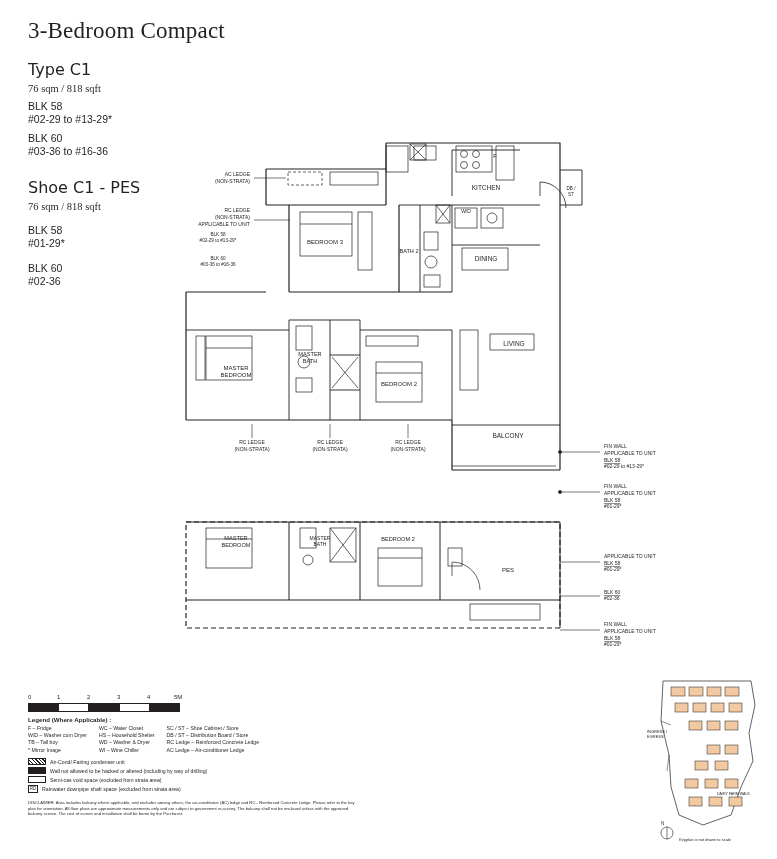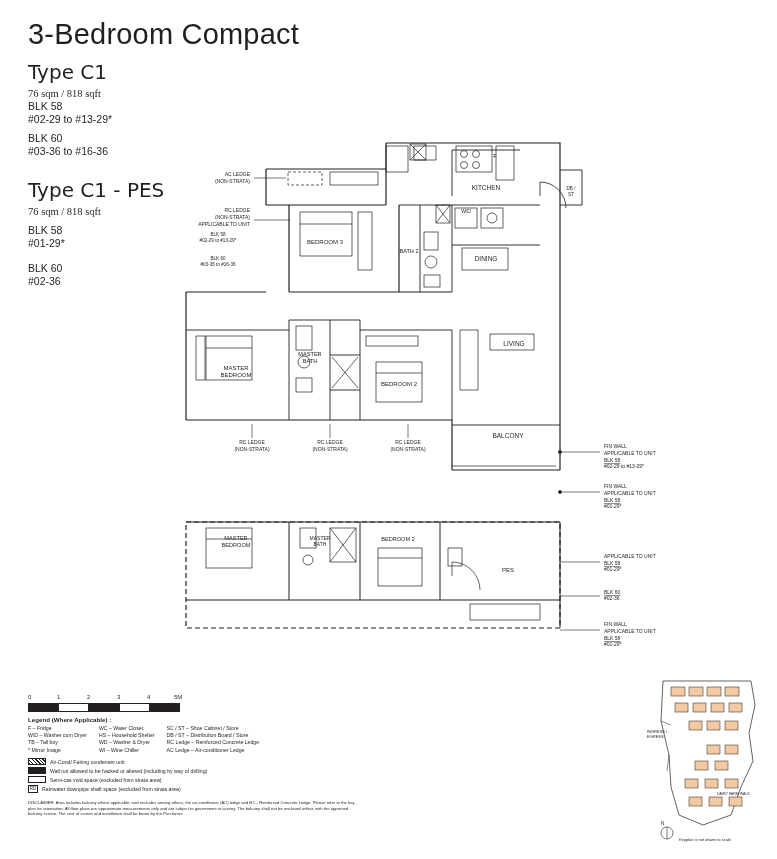--- a/index.html
+++ b/index.html
@@ -8,27 +8,27 @@
     background:#ffffff;
     font-family:"Liberation Sans", sans-serif;
     color:#231f20;
     position:relative;
     overflow:hidden;
   }
   .abs{position:absolute;}
   
   #title{
     left:28px;top:18px;
-    font-size:29px;
-    font-family:Liberation Sans, sans-serif;
+    font-size:23px;
+    font-family:Liberation Serif, serif;
     letter-spacing:.2px;
     color:#231f20;
   }
   .type-head{
-    font-size:20px;
+    font-size:16px;
     font-family:"DejaVu Sans", sans-serif;
     color:#231f20;
   }
   .area{
     font-size:10.5px;
     color:#231f20;
     font-family:Liberation Serif, serif;
   }
   .blk{
     font-size:10.5px;
@@ -78,21 +78,21 @@
 <div class="abs" style="left:28px;top:100px;">
   <div class="blk">BLK 58</div>
   <div class="blk">#02-29 to #13-29*</div>
 </div>
 <div class="abs" style="left:28px;top:132px;">
   <div class="blk">BLK 60</div>
   <div class="blk">#03-36 to #16-36</div>
 </div>
 
 <div class="abs" style="left:28px;top:178px;">
-  <div class="type-head">Type C1 - PES</div>
+  <div class="type-head">Shoe C1 - PES</div>
   <div class="area" style="margin-top:4px;">76 sqm / 818 sqft</div>
 </div>
 
 <div class="abs" style="left:28px;top:224px;">
   <div class="blk">BLK 58</div>
   <div class="blk">#01-29*</div>
 </div>
 <div class="abs" style="left:28px;top:262px;">
   <div class="blk">BLK 60</div>
   <div class="blk">#02-36</div>

